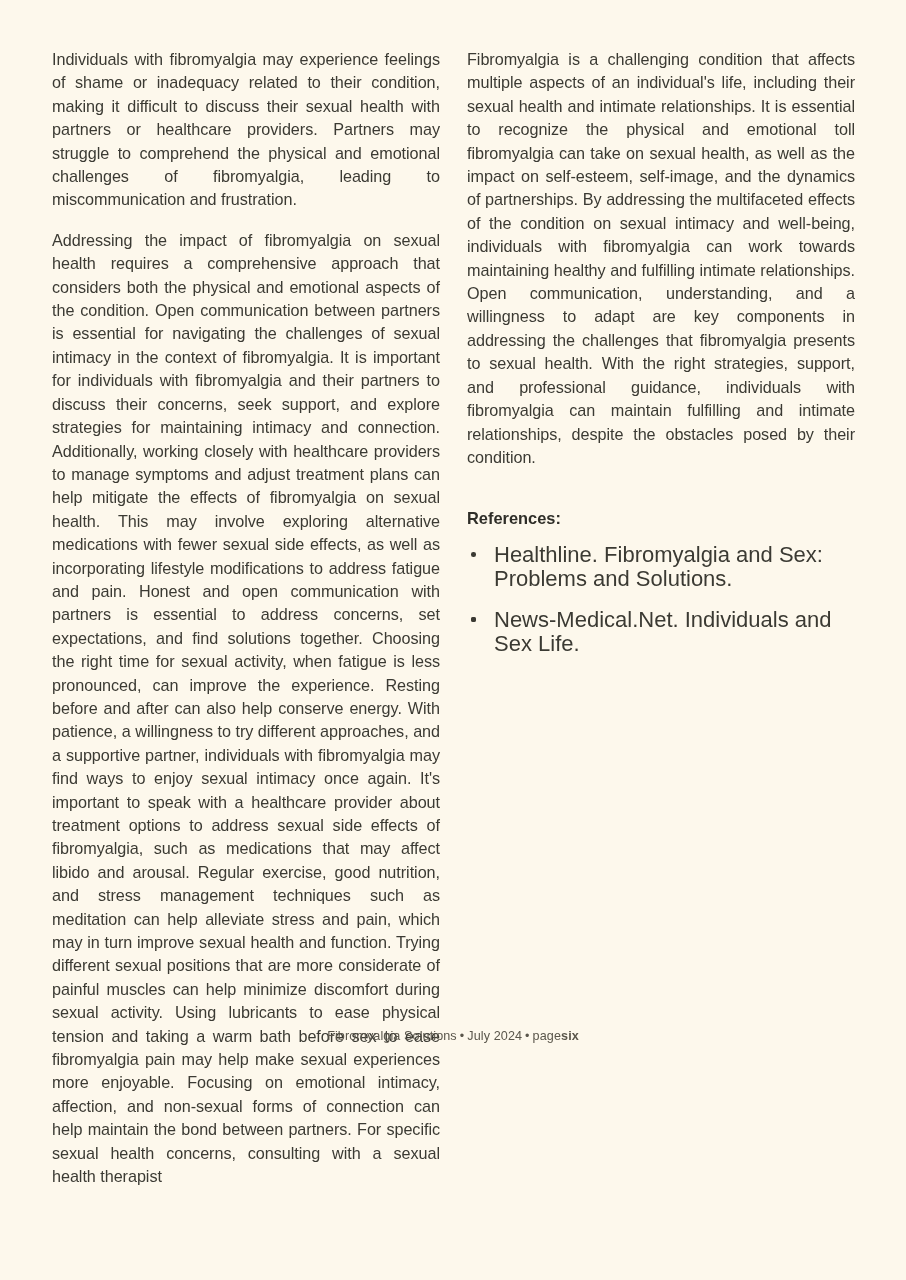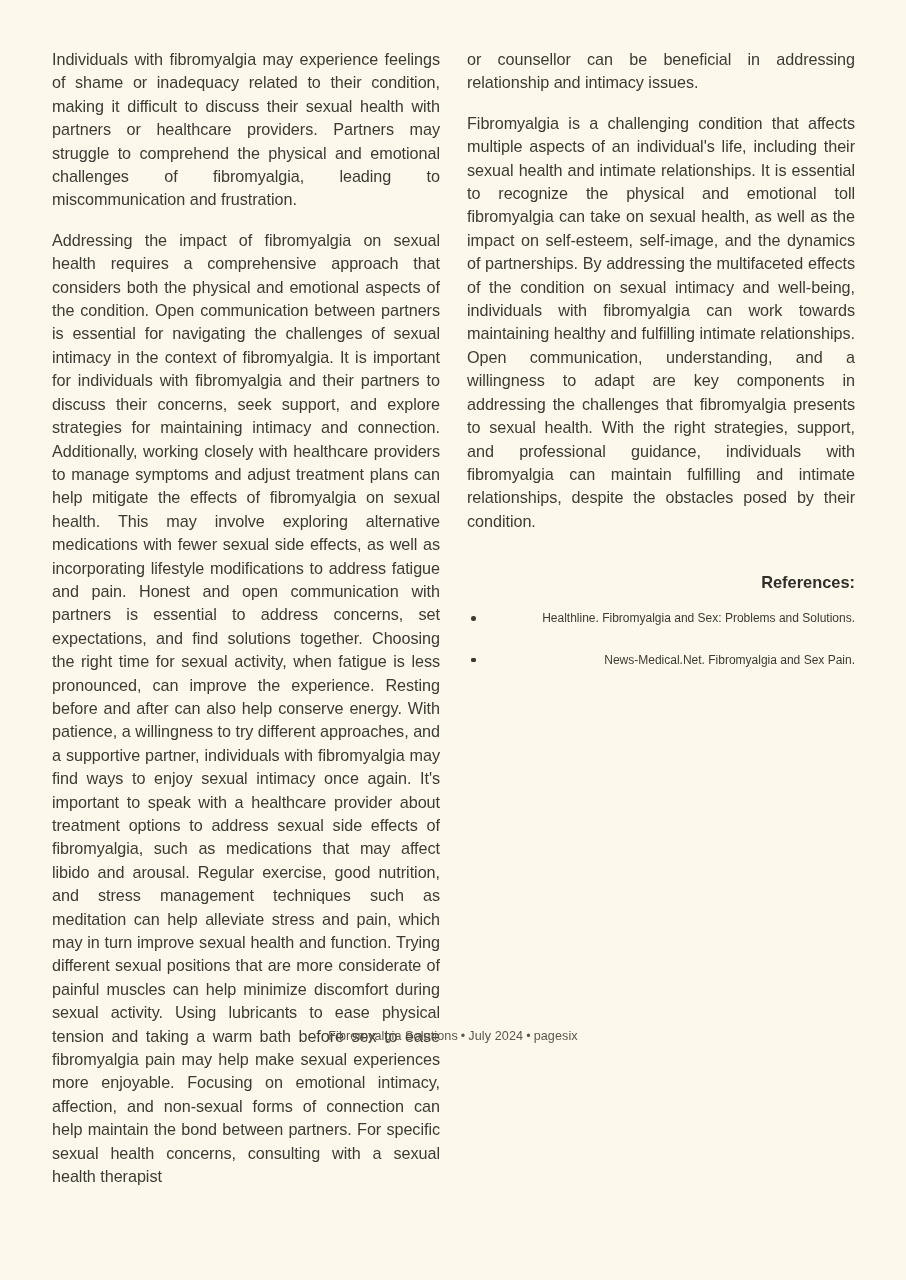--- a/index.html
+++ b/index.html
@@ -52,35 +52,34 @@
   }
   p.body-text.last {
     margin-bottom: 0;
   }
   .references-heading {
     margin: 39px 0 14px 0;
     font-size: 16.4px;
     line-height: 21px;
     font-weight: bold;
     color: #2f2e28;
-    text-align: right;
   }
   ul.reference-list {
     list-style: none;
     margin: 0;
     padding: 0;
   }
   ul.reference-list li {
     position: relative;
     margin: 0 0 18px 0;
     padding-left: 27px;
-    font-size: 12px;
+    font-size: 22px;
     line-height: 23.4px;
     color: #3b3a33;
-    text-align: right;
+    text-align: left;
   }
   ul.reference-list li:last-child {
     margin-bottom: 0;
   }
   ul.reference-list li .bullet-dot {
     position: absolute;
     left: 4px;
     top: 9px;
     width: 4.5px;
     height: 4.5px;
@@ -100,52 +99,51 @@
   }
   .footer .sep {
     display: inline-block;
     padding: 0 3px;
   }
   .footer .page-word {
     font-weight: normal;
     margin-top: 32px;
   }
   .footer .page-number-word {
-    font-weight: normal;
+    font-weight: bold;
   }
 </style>
 </head>
 <body>
 
 <div class="page">
 
   <div class="columns">
 
     <div class="col col-left">
       <p class="body-text">Individuals with fibromyalgia may experience feelings of shame or inadequacy related to their condition, making it difficult to discuss their sexual health with partners or healthcare providers. Partners may struggle to comprehend the physical and emotional challenges of fibromyalgia, leading to miscommunication and frustration.</p>
       <p class="body-text last">Addressing the impact of fibromyalgia on sexual health requires a comprehensive approach that considers both the physical and emotional aspects of the condition. Open communication between partners is essential for navigating the challenges of sexual intimacy in the context of fibromyalgia. It is important for individuals with fibromyalgia and their partners to discuss their concerns, seek support, and explore strategies for maintaining intimacy and connection. Additionally, working closely with healthcare providers to manage symptoms and adjust treatment plans can help mitigate the effects of fibromyalgia on sexual health. This may involve exploring alternative medications with fewer sexual side effects, as well as incorporating lifestyle modifications to address fatigue and pain. Honest and open communication with partners is essential to address concerns, set expectations, and find solutions together. Choosing the right time for sexual activity, when fatigue is less pronounced, can improve the experience. Resting before and after can also help conserve energy. With patience, a willingness to try different approaches, and a supportive partner, individuals with fibromyalgia may find ways to enjoy sexual intimacy once again. It's important to speak with a healthcare provider about treatment options to address sexual side effects of fibromyalgia, such as medications that may affect libido and arousal. Regular exercise, good nutrition, and stress management techniques such as meditation can help alleviate stress and pain, which may in turn improve sexual health and function. Trying different sexual positions that are more considerate of painful muscles can help minimize discomfort during sexual activity. Using lubricants to ease physical tension and taking a warm bath before sex to ease fibromyalgia pain may help make sexual experiences more enjoyable. Focusing on emotional intimacy, affection, and non-sexual forms of connection can help maintain the bond between partners. For specific sexual health concerns, consulting with a sexual health therapist</p>
     </div>
 
     <div class="col col-right">
-      <p class="body-text">or counsellor can be beneficial in addressing relationship and intimacy issues.</p>
       <p class="body-text last">Fibromyalgia is a challenging condition that affects multiple aspects of an individual's life, including their sexual health and intimate relationships. It is essential to recognize the physical and emotional toll fibromyalgia can take on sexual health, as well as the impact on self-esteem, self-image, and the dynamics of partnerships. By addressing the multifaceted effects of the condition on sexual intimacy and well-being, individuals with fibromyalgia can work towards maintaining healthy and fulfilling intimate relationships. Open communication, understanding, and a willingness to adapt are key components in addressing the challenges that fibromyalgia presents to sexual health. With the right strategies, support, and professional guidance, individuals with fibromyalgia can maintain fulfilling and intimate relationships, despite the obstacles posed by their condition.</p>
 
       <div class="references-heading">References:</div>
 
       <ul class="reference-list">
         <li>
           <span class="bullet-dot"></span>
           <span>Healthline. Fibromyalgia and Sex: Problems and  Solutions.</span>
         </li>
         <li>
           <span class="bullet-dot"></span>
         </li>
         <li>
           <span class="bullet-dot"></span>
-          <span>News-Medical.Net. Fibromyalgia and Sex Pain.</span>
+          <span>News-Medical.Net. Individuals and Sex Life.</span>
         </li>
       </ul>
     </div>
 
   </div>
 
   <div class="footer">
     <span>Fibromyalgia Solutions</span><span class="sep">•</span><span>July 2024</span><span class="sep">•</span><span class="page-word">page</span><span class="page-number-word">six</span>
   </div>
 

